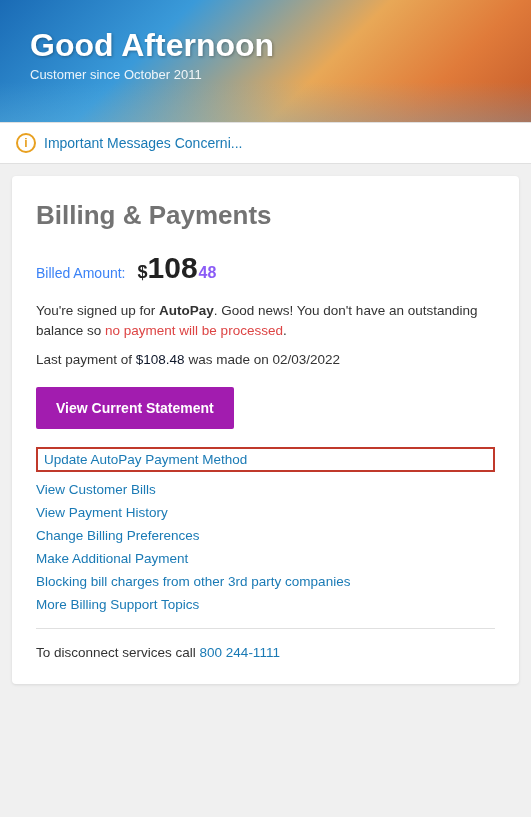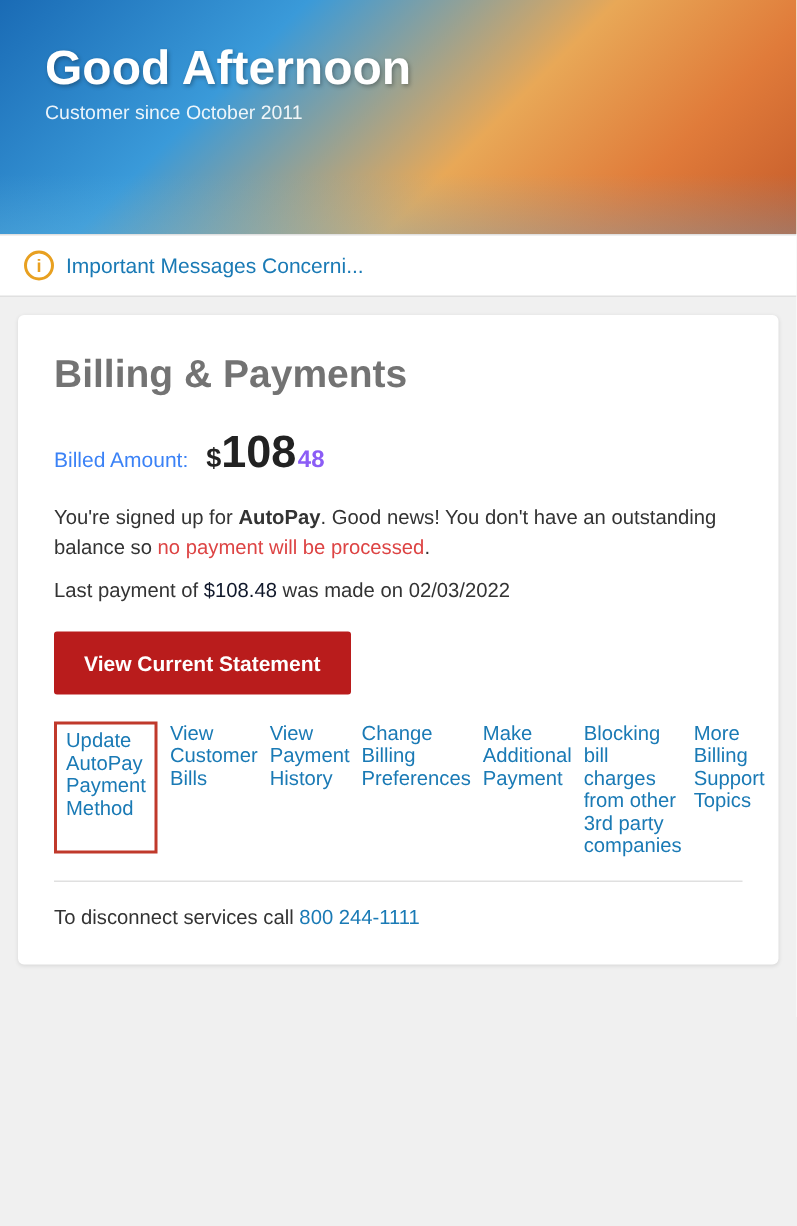--- a/index.html
+++ b/index.html
@@ -8,21 +8,21 @@
       min-height: 817px;
       font-family: Arial, sans-serif;
       background: #f0f0f0;
       overflow-x: hidden;
     }
 
     
     .hero {
       position: relative;
       width: 100%;
-      height: 156px;
+      height: 122px;
       background: linear-gradient(135deg, #1a6bb5 0%, #3a9ad9 30%, #e8a857 60%, #e07b3a 80%, #c45a2a 100%);
       overflow: hidden;
       padding: 28px 30px 0 30px;
     }
     .hero::before {
       content: '';
       position: absolute;
       bottom: 0; left: 0; right: 0;
       height: 40px;
       background: linear-gradient(to bottom, transparent, rgba(100,180,220,0.3));
@@ -139,36 +139,36 @@
       font-size: 13.5px;
       color: #333;
       margin-bottom: 20px;
     }
     .last-payment-text .amount-link {
       color: #0f172a;
     }
 
     
     .btn-view-statement {
-      background: #b91c1c;
+      background: #a21caf;
       color: #fff;
       border: none;
       padding: 13px 20px;
       font-size: 14px;
       font-weight: bold;
       cursor: pointer;
       border-radius: 2px;
       margin-bottom: 18px;
       display: inline-block;
     }
 
     
     .links-section {
       display: flex;
-      flex-direction: row;
+      flex-direction: column;
       gap: 8px;
     }
 
     .link-item {
       font-size: 13.5px;
       color: #1a7ab5;
       text-decoration: none;
       cursor: pointer;
       display: block;
     }

